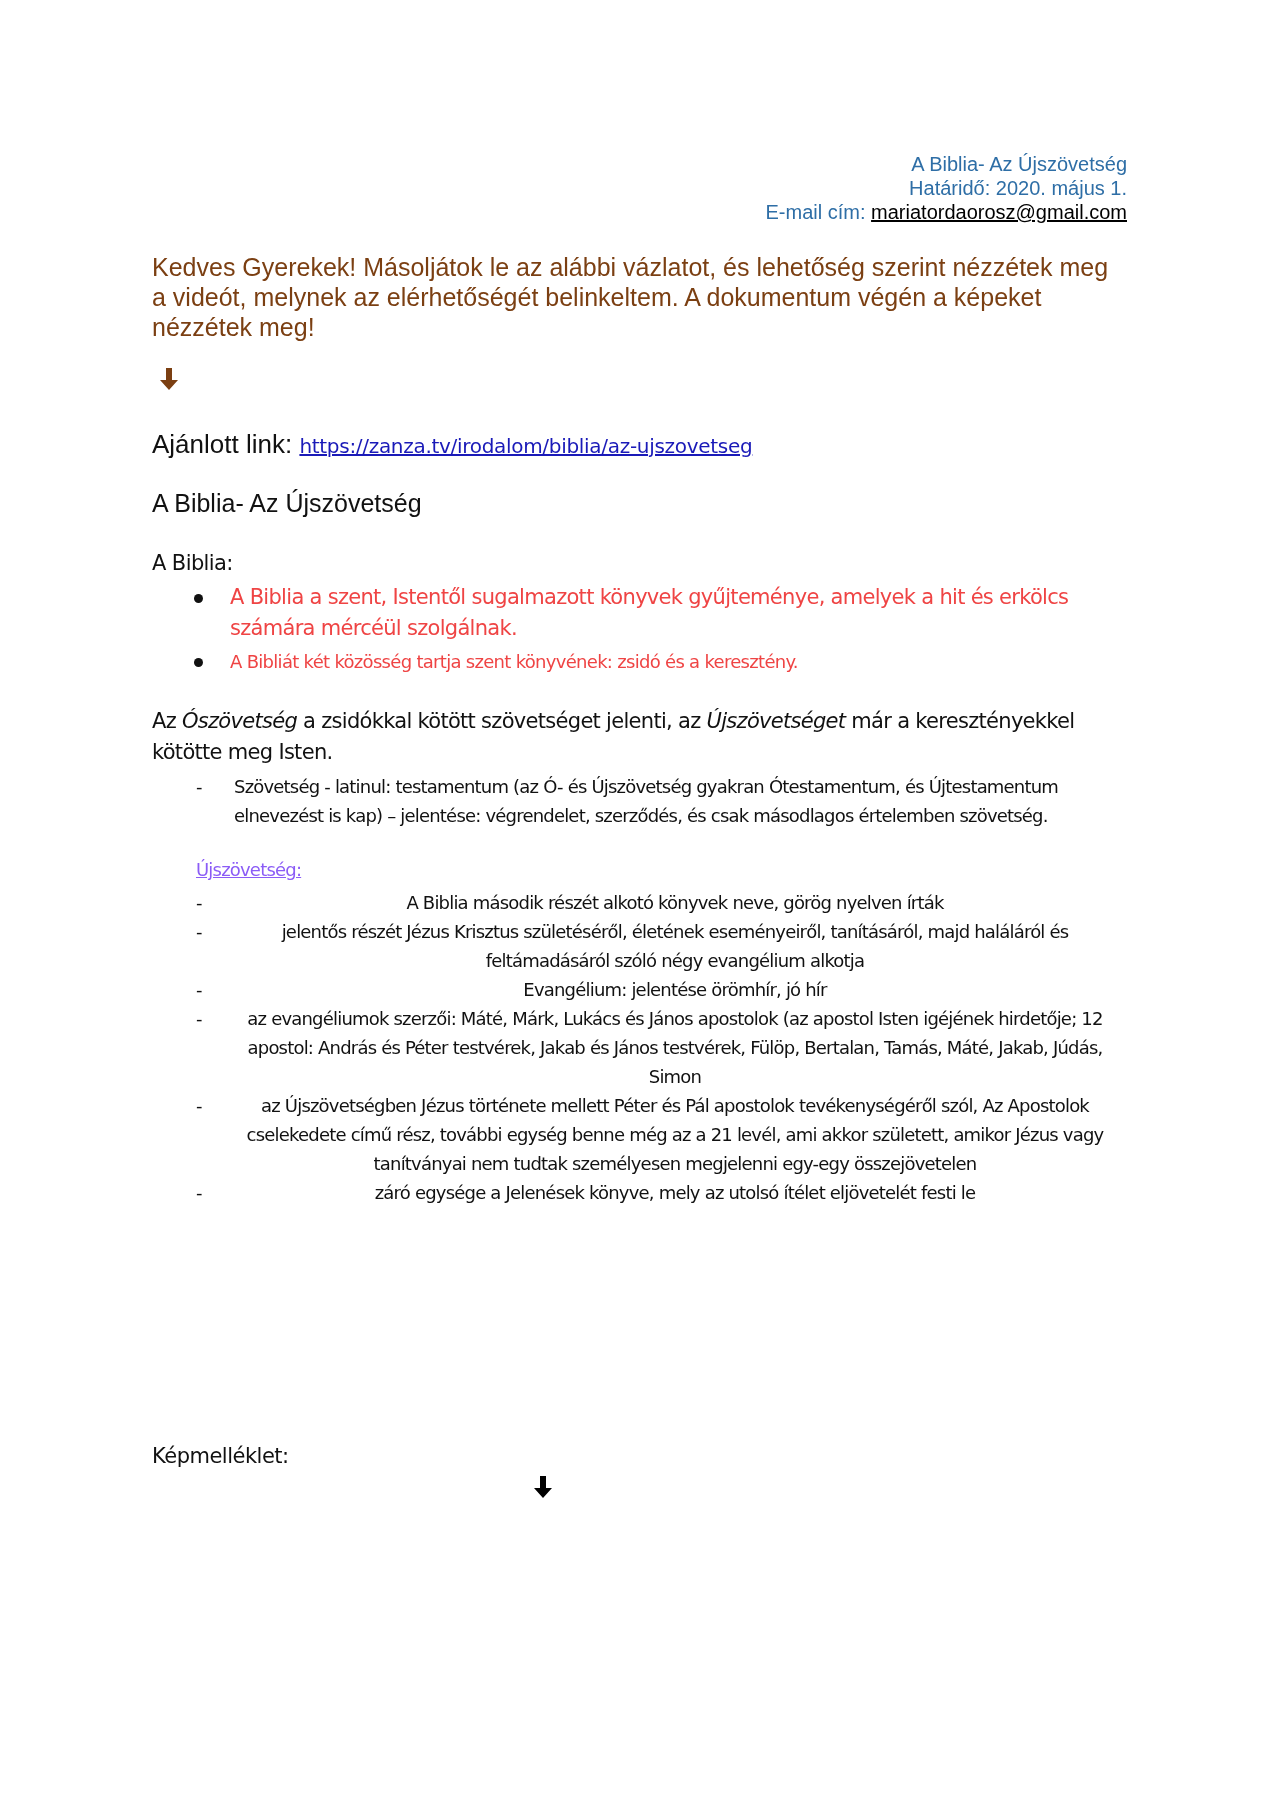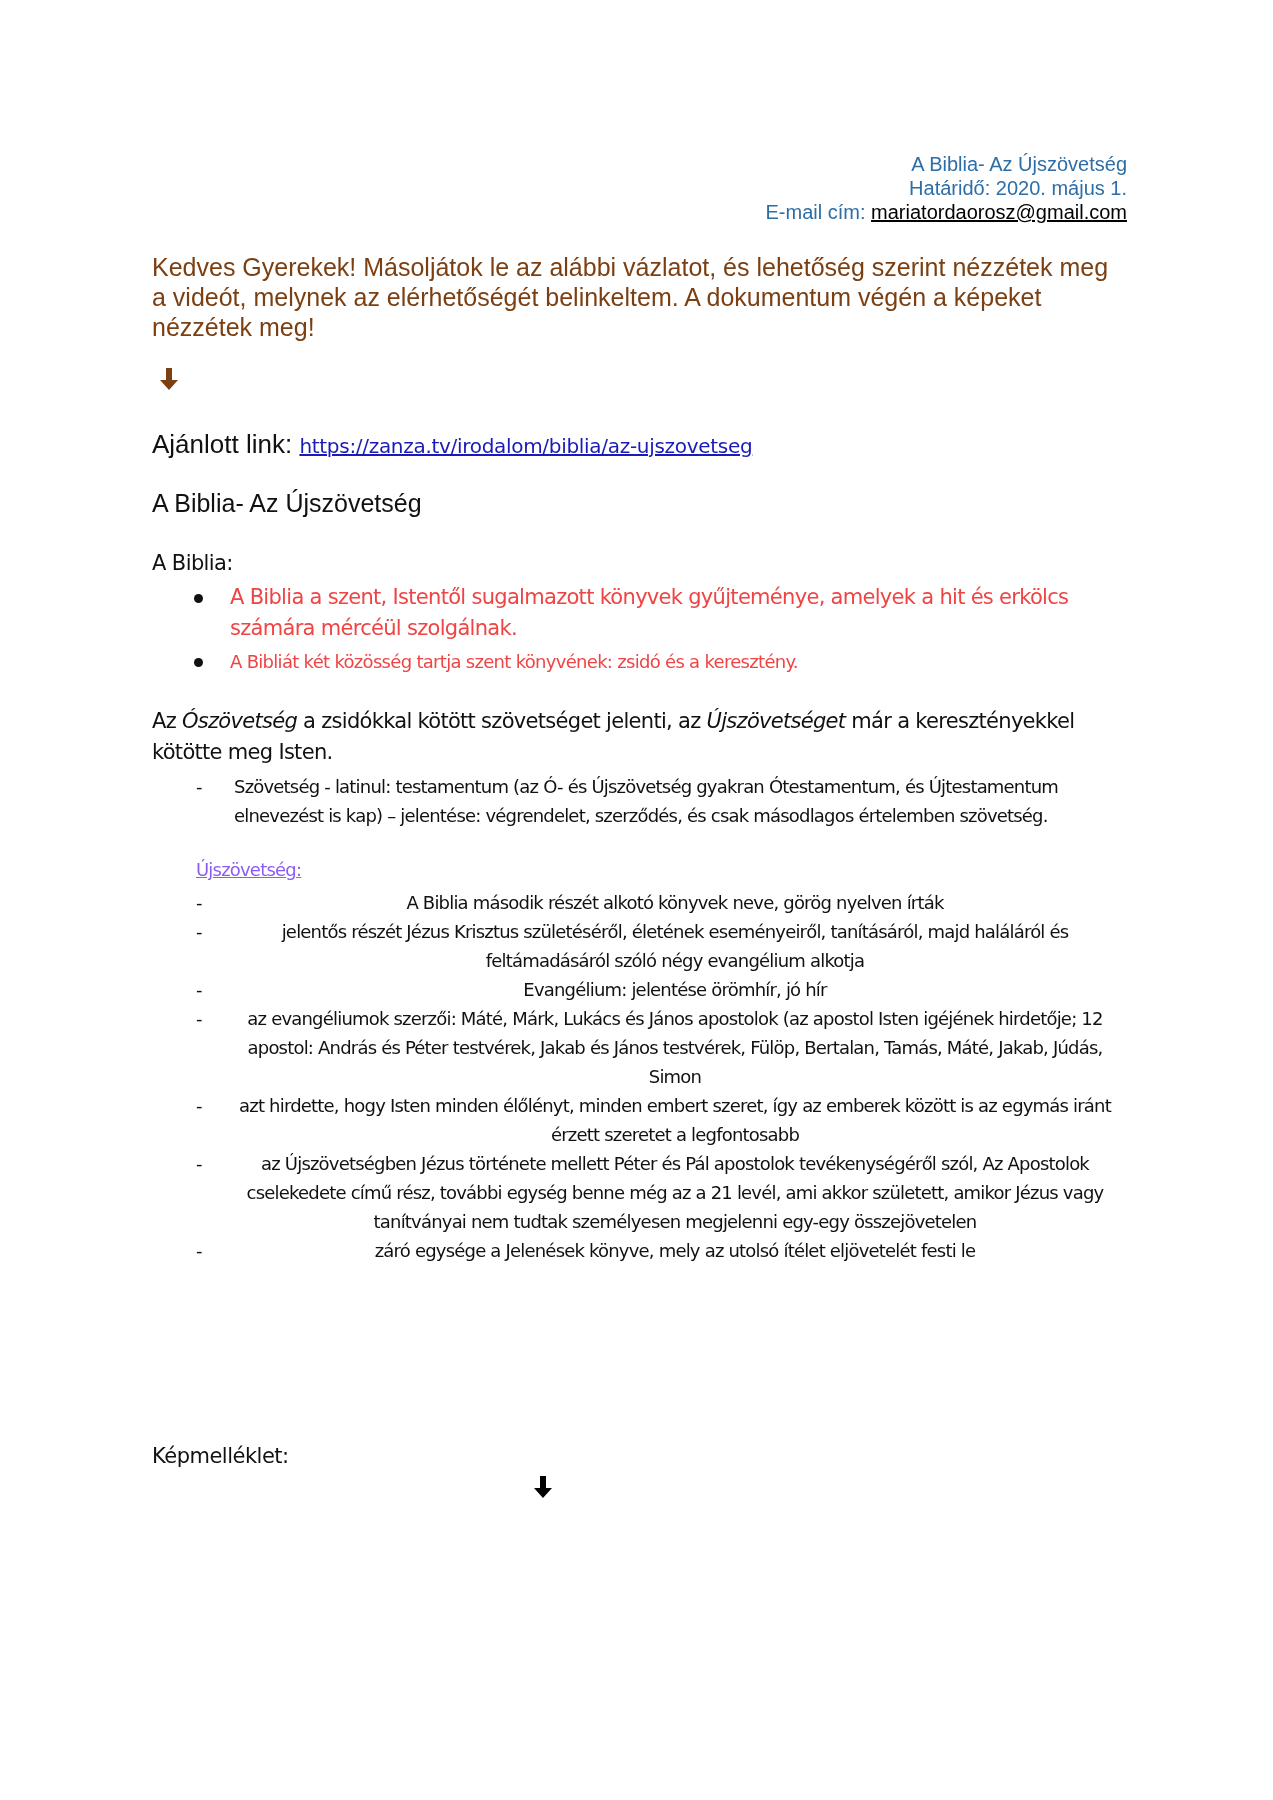--- a/index.html
+++ b/index.html
@@ -87,21 +87,20 @@
     <li>Szövetség - latinul: testamentum (az Ó- és Újszövetség gyakran Ótestamentum, és Újtestamentum elnevezést is kap) – jelentése: végrendelet, szerződés, és csak másodlagos értelemben szövetség.</li>
   </ul>
 
   <div class="ujsz-label">Újszövetség:</div>
 
   <ul class="dash dash2">
     <li>A Biblia második részét alkotó könyvek neve, görög nyelven írták</li>
     <li>jelentős részét Jézus Krisztus születéséről, életének eseményeiről, tanításáról, majd haláláról és feltámadásáról szóló négy evangélium alkotja</li>
     <li>Evangélium: jelentése örömhír, jó hír</li>
     <li>az evangéliumok szerzői: Máté, Márk, Lukács és János apostolok (az apostol Isten igéjének hirdetője; 12 apostol: András és Péter testvérek, Jakab és János testvérek, Fülöp, Bertalan, Tamás, Máté, Jakab, Júdás, Simon</li>
-    <li>azt hirdette, hogy Isten minden élőlényt, minden embert szeret, így az emberek között is az egymás iránt érzett szeretet a legfontosabb</li>
     <li>az Újszövetségben Jézus története mellett Péter és Pál apostolok tevékenységéről szól, Az Apostolok cselekedete című rész, további egység benne még az a 21 levél, ami akkor született, amikor Jézus vagy tanítványai nem tudtak személyesen megjelenni egy-egy összejövetelen</li>
     <li>záró egysége a Jelenések könyve, mely az utolsó ítélet eljövetelét festi le</li>
   </ul>
 
   <div class="kepm">Képmelléklet:</div>
 
   <svg class="arrow-black" viewBox="0 0 24 26">
     <path d="M9 2 H15 V14 H21 L12 24 L3 14 H9 Z" fill="#000000"></path>
   </svg>
 

